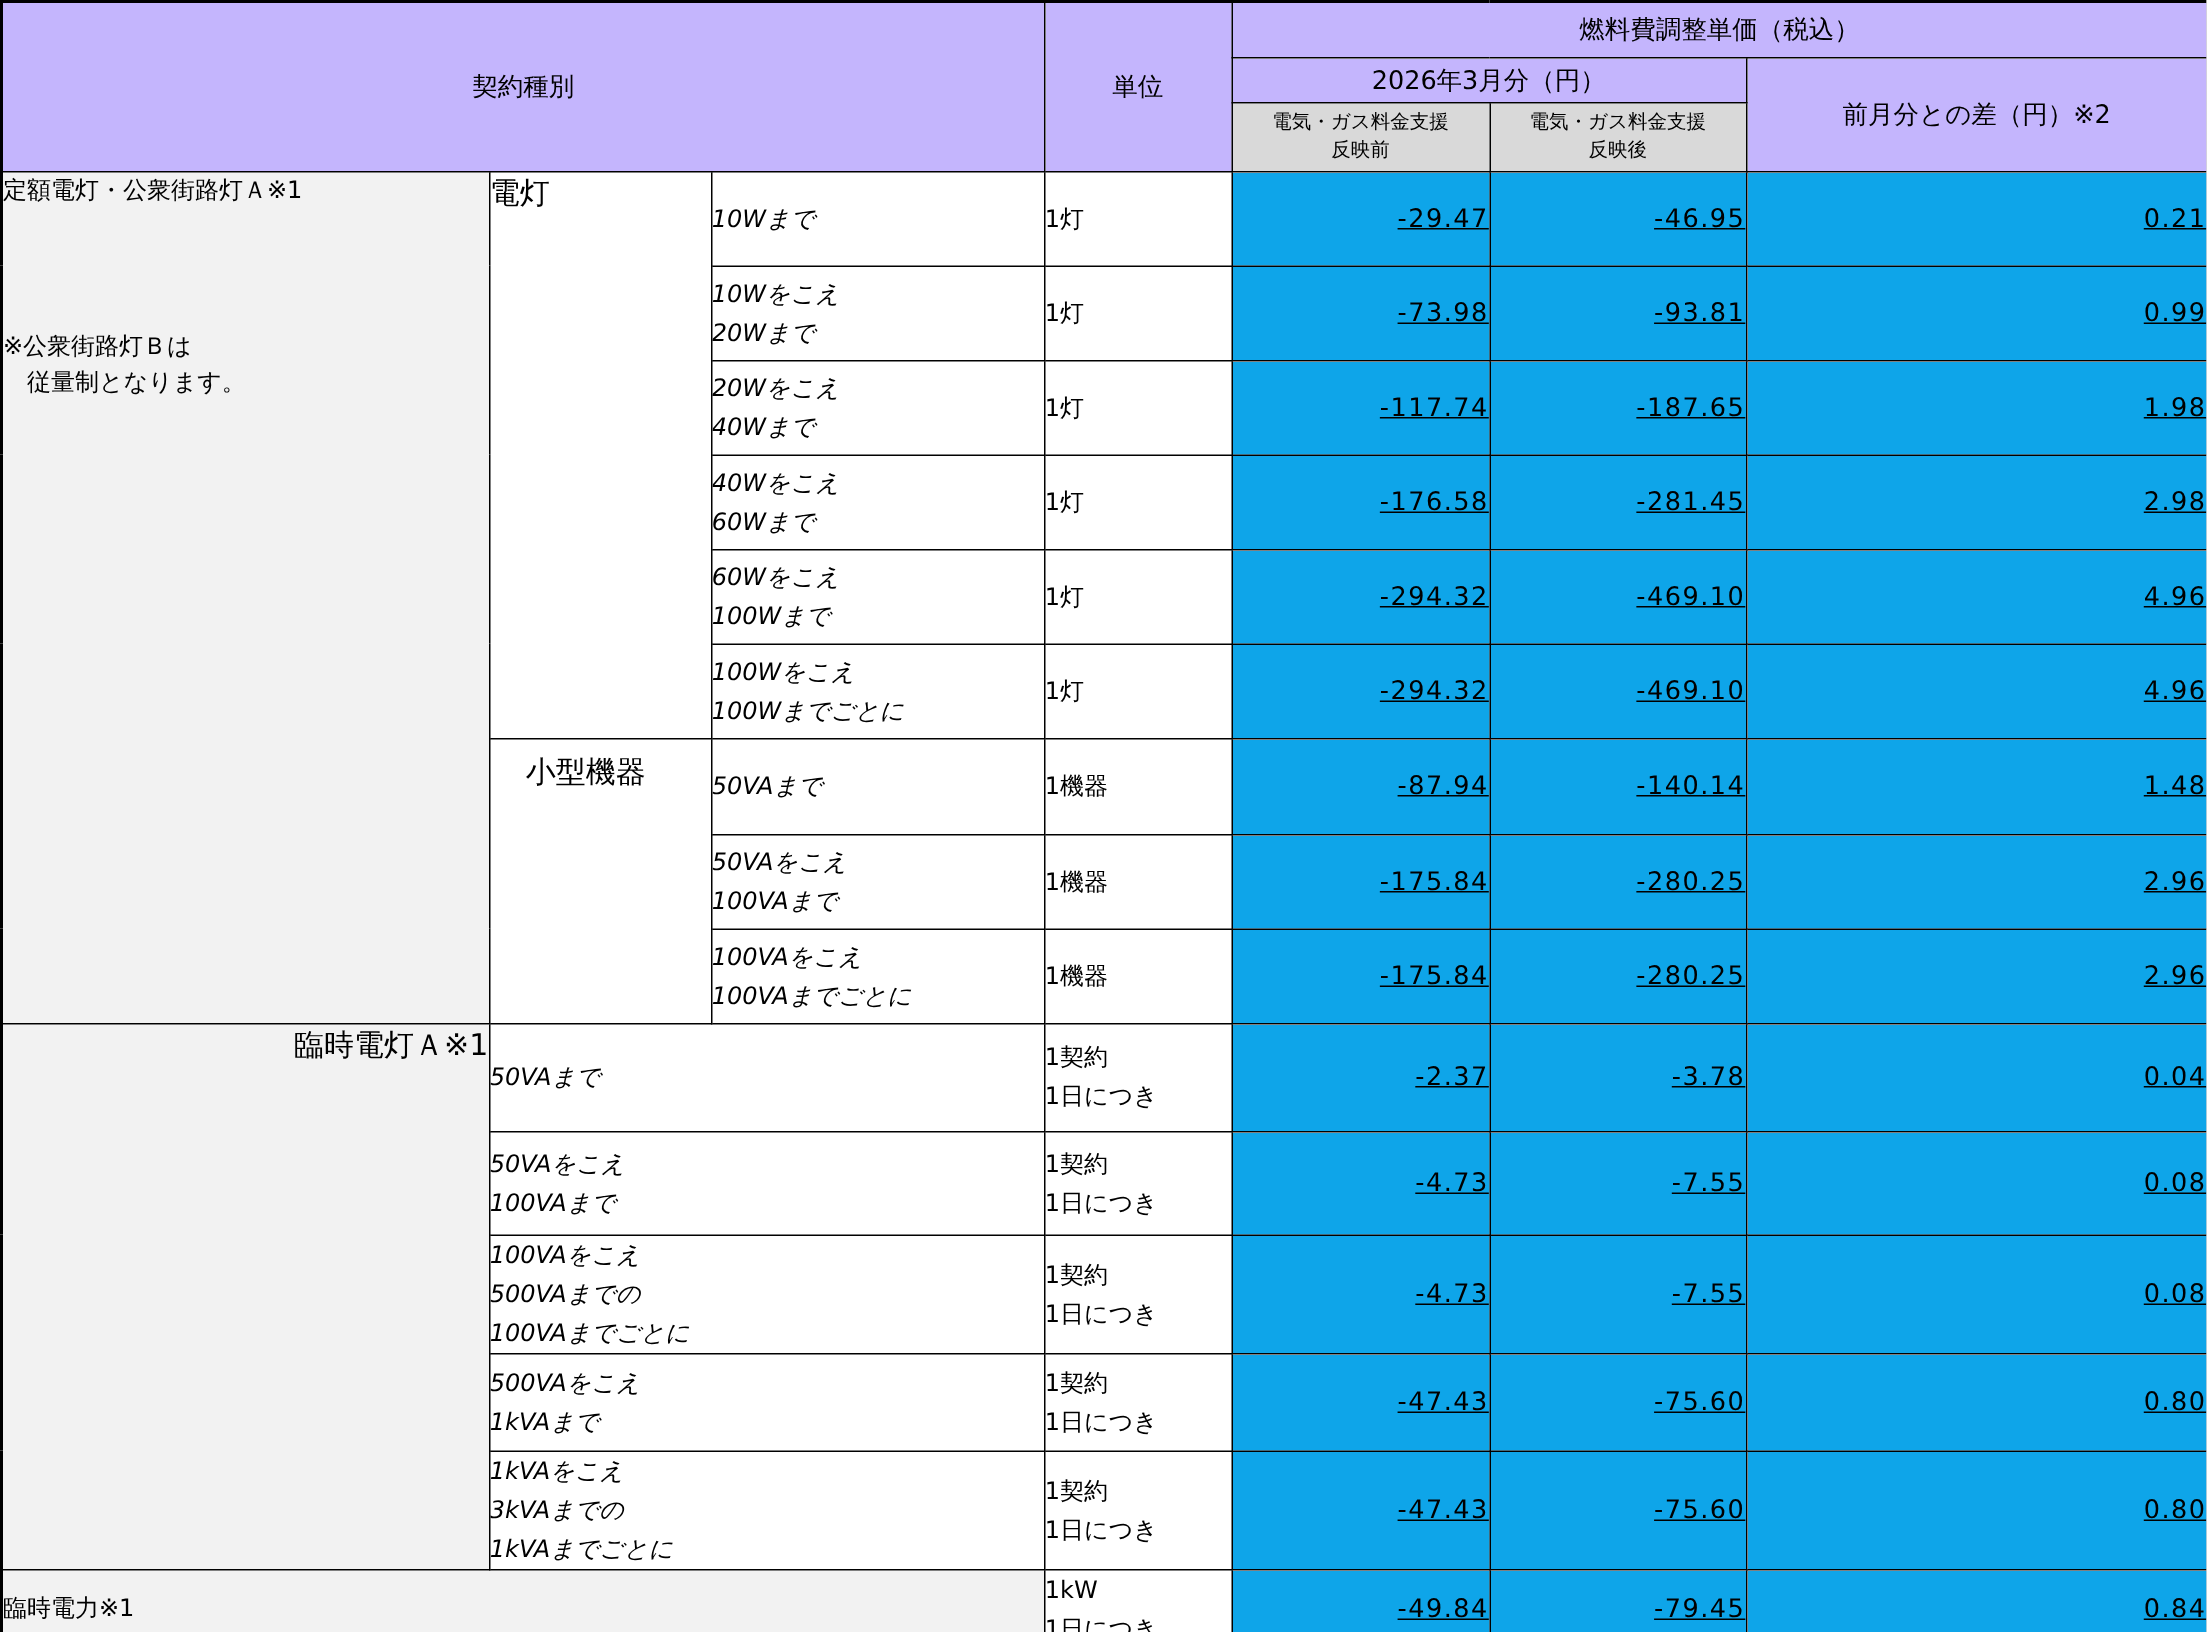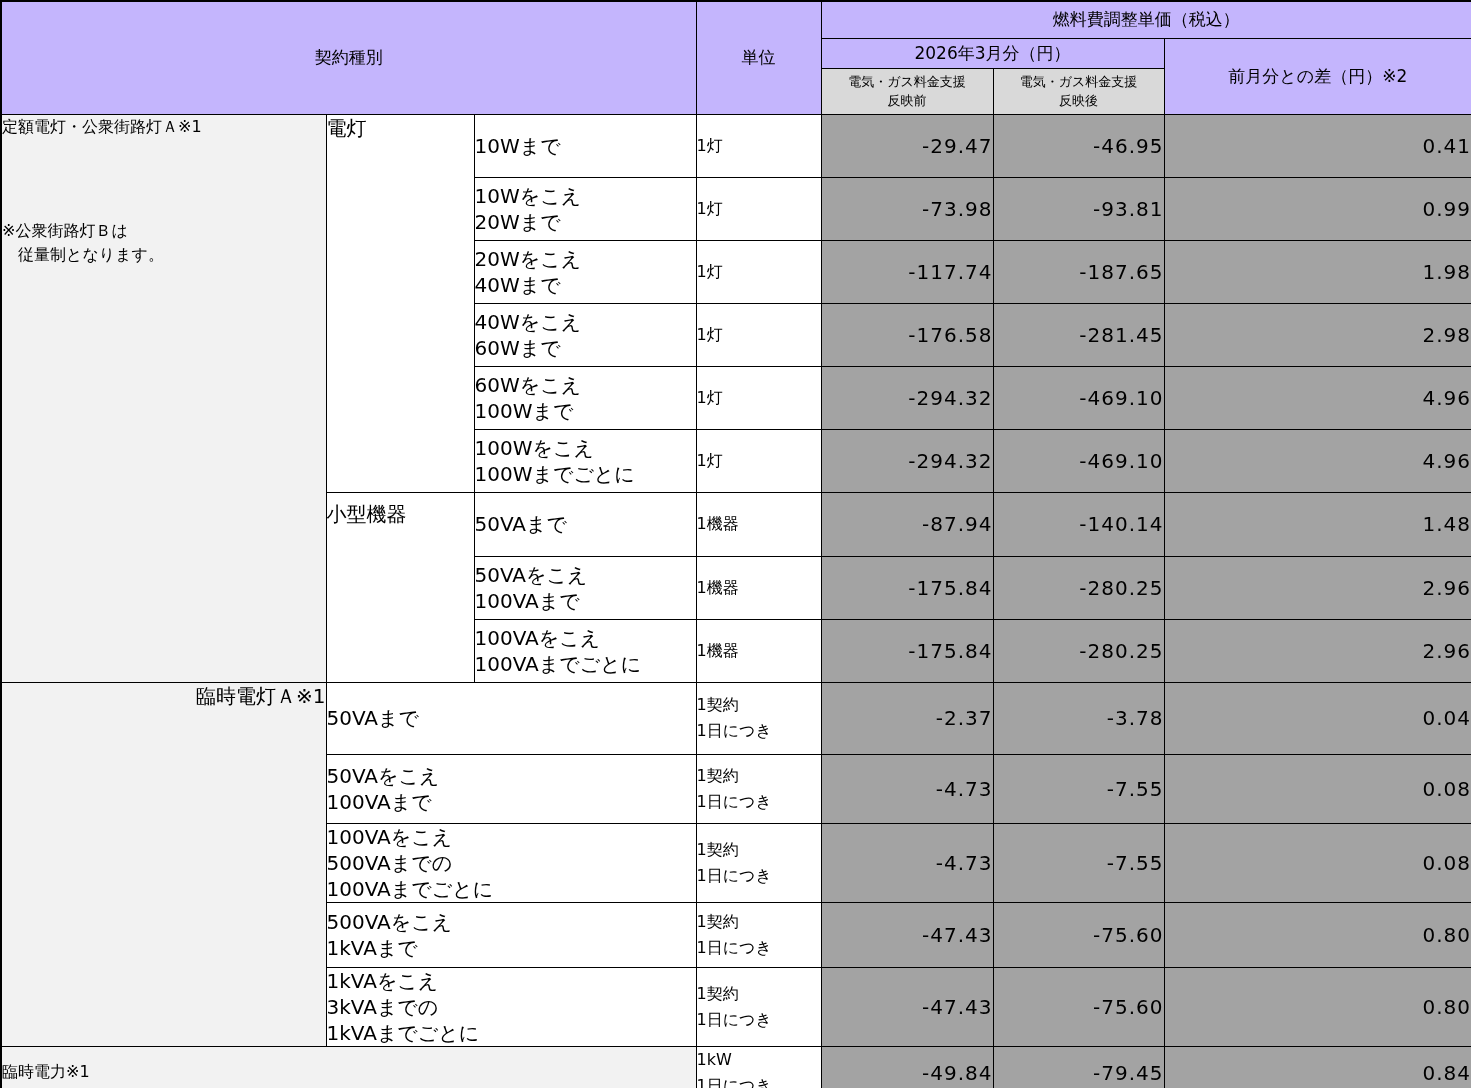--- a/index.html
+++ b/index.html
@@ -70,47 +70,49 @@
     padding:0 4px 0 7px;
     font-size:16px;
   }
   td.subgrp{
     vertical-align:top;
     text-align:left;
     padding:19px 4px 0 5px;
     font-size:20px;
     background:#fff;
   }
-  td.subgrp.tight{ padding-top:8px; }
+  td.subgrp.tight{ padding-top:8px;padding-left:24px; }
   td.desc{
     vertical-align:middle;
     text-align:left;
     padding:0 4px 0 5px;
-    font-size:20px;
+    font-size:16px;
     line-height:26px;
     white-space:pre-line;
     background:#fff;
+    font-style:italic;
   }
   td.unit{
     vertical-align:middle;
     text-align:left;
     padding:0 4px 0 5px;
     font-size:16px;
     line-height:26px;
     white-space:pre-line;
     background:#fff;
   }
   td.num{
     vertical-align:middle;
     text-align:right;
     padding:0 10px 0 2px;
-    font-size:20px;
+    font-size:17px;
     letter-spacing:1px;
-    background:#a3a3a3;
+    background:#0ea5e9;
     font-family:"DejaVu Sans","Liberation Sans",sans-serif;
+    text-decoration:underline;
   }
   .pre{ white-space:pre-line; }
 </style>
 </head>
 <body>
 
 <div class="sheet">
 <table class="fuel">
   <colgroup>
     <col style="width:325px">
@@ -144,21 +146,21 @@
       <td class="grp" rowspan="9">
         <div>定額電灯・公衆街路灯Ａ※1</div>
         <div class="note">※公衆街路灯Ｂは
 　従量制となります。</div>
       </td>
       <td class="subgrp" rowspan="6">電灯</td>
       <td class="desc">10Wまで</td>
       <td class="unit">1灯</td>
       <td class="num">-29.47</td>
       <td class="num">-46.95</td>
-      <td class="num">0.41</td>
+      <td class="num">0.21</td>
     </tr>
     <tr style="height:63px">
       <td class="desc">10Wをこえ
 20Wまで</td>
       <td class="unit">1灯</td>
       <td class="num">-73.98</td>
       <td class="num">-93.81</td>
       <td class="num">0.99</td>
     </tr>
     <tr style="height:63px">

